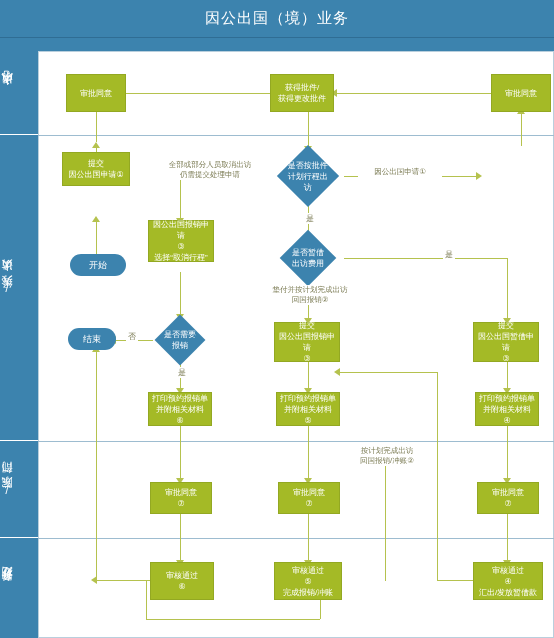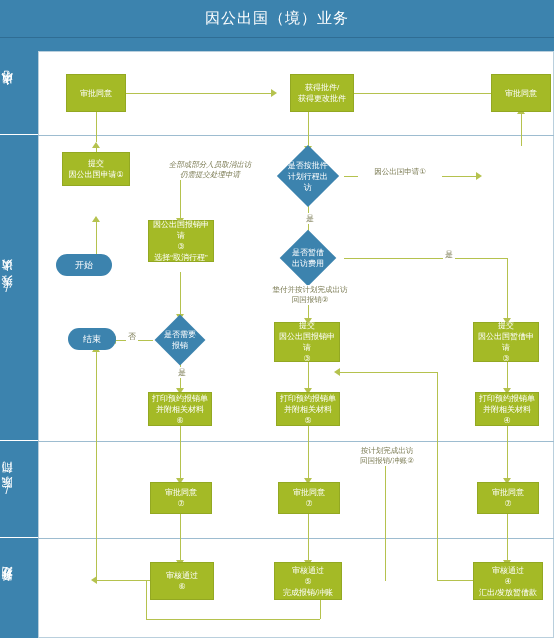--- a/index.html
+++ b/index.html
@@ -169,33 +169,33 @@
 
   <div class="h" style="left:437px;top:580px;width:38px;"></div>
   <div class="v" style="left:437px;top:372px;height:208px;"></div>
   <div class="h" style="left:340px;top:372px;width:97px;"></div>
   <div class="ar ar-l" style="left:334px;top:368px;"></div>
 
   <div class="node proc" style="left:66px;top:74px;width:60px;height:38px;">
     <span>审批同意</span>
     </div>
 
-  <div class="node proc" style="left:290px;top:74px;width:64px;height:38px;">
+  <div class="node proc" style="left:270px;top:74px;width:64px;height:38px;">
     <span>获得批件/<br>获得更改批件</span>
     </div>
 
   <div class="node proc" style="left:491px;top:74px;width:60px;height:38px;">
     <span>审批同意</span>
     </div>
 
   <div class="node proc" style="left:62px;top:152px;width:68px;height:34px;">
     <span>提交<br>因公出国申请①</span>
     </div>
 
-  <div class="node term" style="left:56px;top:254px;width:56px;height:22px;">
+  <div class="node term" style="left:70px;top:254px;width:56px;height:22px;">
     <span>开始</span>
     </div>
 
   <div class="node proc" style="left:148px;top:220px;width:66px;height:42px;">
     <span>因公出国报销申请<br>③<br>选择“取消行程”</span>
     </div>
 
   <div class="node dec" style="left:286px;top:154px;width:44px;height:44px;">
     <span class="lbl">是否按批件<br>计划行程出访</span>
     </div>
@@ -250,21 +250,21 @@
     </div>
 
   <div class="node proc" style="left:274px;top:562px;width:68px;height:38px;">
     <span>审核通过<br>⑤<br>完成报销/冲账</span>
     </div>
 
   <div class="node proc" style="left:473px;top:562px;width:70px;height:38px;">
     <span>审核通过<br>④<br>汇出/发放暂借款</span>
     </div>
 
-  <div class="note" style="left:148px;top:160px;width:120px;font-style:italic;">全部或部分人员取消出访<br>仍需提交处理申请</div>
+  <div class="note" style="left:148px;top:160px;width:120px;">全部或部分人员取消出访<br>仍需提交处理申请</div>
 
   <div class="note" style="left:358px;top:167px;width:80px;">因公出国申请①</div>
 
   <div class="ylab" style="left:304px;top:213px;">是</div>
 
   <div class="ylab" style="left:443px;top:249px;">是</div>
 
   <div class="ylab" style="left:126px;top:331px;">否</div>
 
   <div class="ylab" style="left:176px;top:367px;">是</div>

